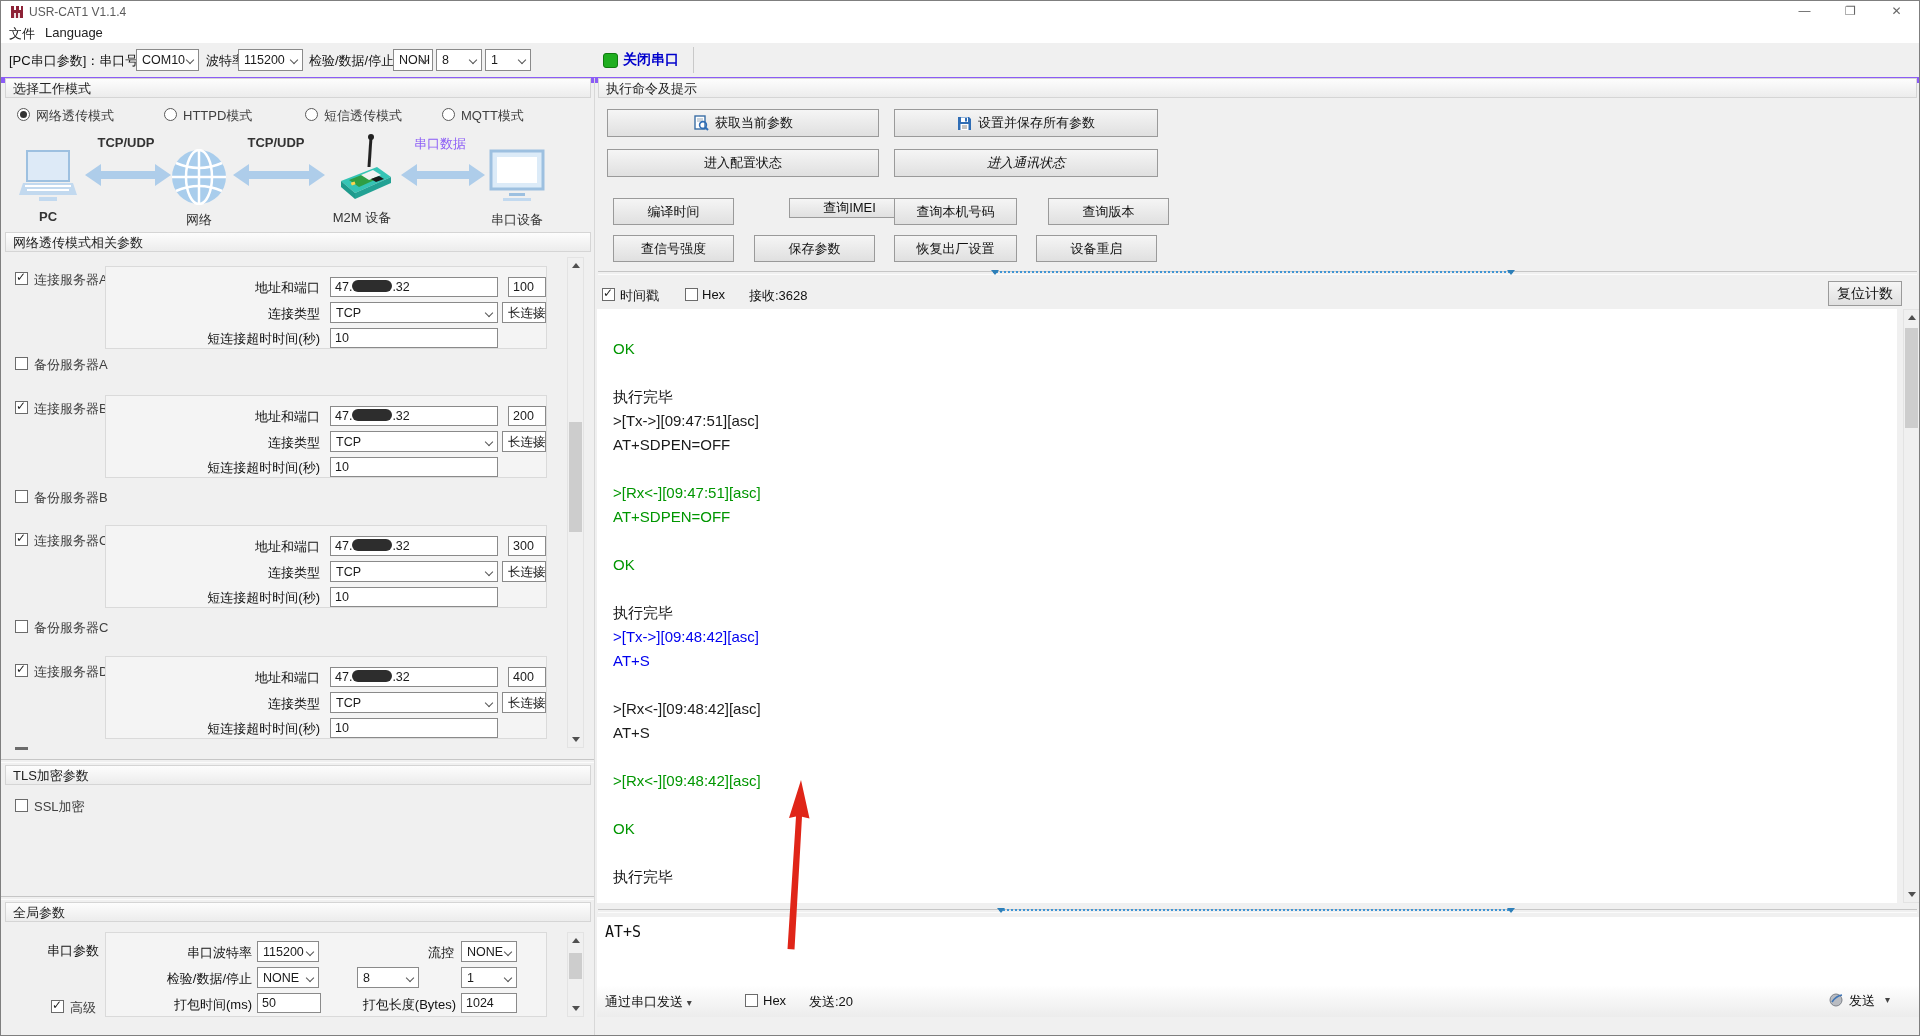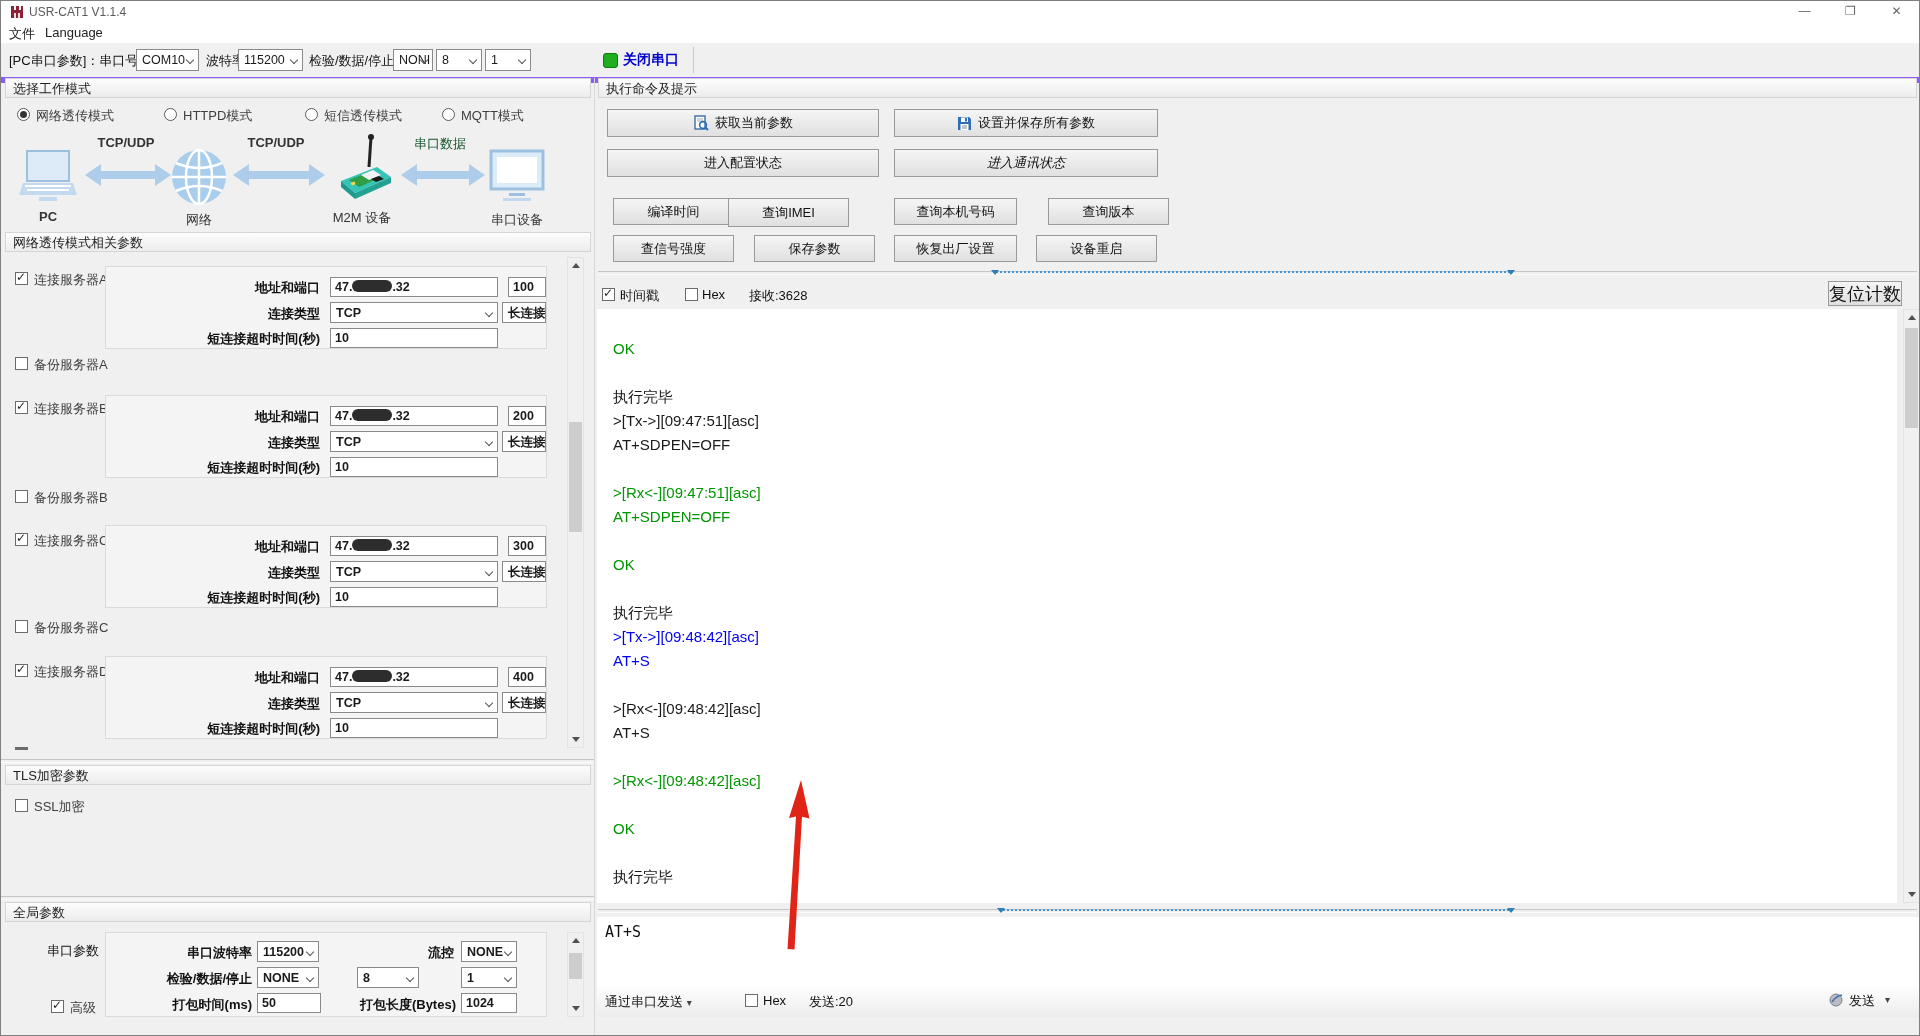--- a/index.html
+++ b/index.html
@@ -24,21 +24,21 @@
        line-height:18px;padding:0 4px;white-space:nowrap;overflow:hidden;}
   .cb{width:13px;height:13px;background:#fff;border:1px solid #6b6b6b;box-sizing:border-box;}
   .cb.on::after{content:"✓";position:absolute;left:0px;top:-3px;font-size:12px;font-weight:bold;color:#222;}
   .cb-lab{font-size:13px;color:#404040;}
   .radio{width:13px;height:13px;border:1px solid #5a5a5a;border-radius:50%;background:#fff;box-sizing:border-box;}
   .radio.on::after{content:"";position:absolute;left:2px;top:2px;width:7px;height:7px;border-radius:50%;background:#333;}
   .bar{background:linear-gradient(180deg,#fdfdfd,#ececec);border:1px solid #d5d5d5;height:20px;
        line-height:19px;font-size:13px;padding-left:7px;box-sizing:border-box;color:#222;}
   .btn{background:linear-gradient(180deg,#f5f5f5,#e0e0e0);border:1px solid #9a9a9a;font-size:13px;
        display:flex;align-items:center;justify-content:center;box-sizing:border-box;color:#111;}
-  .grpbox{background:#f4f4f4;border:1px solid #dadada;box-sizing:border-box;font-weight:bold;}
+  .grpbox{background:#f4f4f4;border:1px solid #dadada;box-sizing:border-box;}
   .flab{font-size:13px;color:#111;text-align:right;}
   .redact{display:inline-block;width:40px;height:12px;background:#2d2d2d;border-radius:6px;vertical-align:-1px;}
   
   .sbv{background:#f0f0f0;border:1px solid #e3e3e3;box-sizing:border-box;}
   .sb-arr{left:1px;width:13px;height:13px;}
   .tri-up{width:0;height:0;border-left:4px solid transparent;border-right:4px solid transparent;border-bottom:5px solid #505050;margin:4px auto;}
   .tri-dn{width:0;height:0;border-left:4px solid transparent;border-right:4px solid transparent;border-top:5px solid #505050;margin:4px auto;}
   .sb-thumb{left:1px;width:13px;background:#cdcdcd;}
   
   .groove{border-top:1px solid #c6c6c6;border-bottom:1px solid #fbfbfb;height:2px;}
@@ -129,21 +129,21 @@
       <line x1="40" y1="4" x2="38" y2="34" stroke="#222" stroke-width="3"></line>
       <circle cx="40" cy="4" r="3" fill="#222"></circle>
       <polygon points="10,48 46,34 60,44 24,60" fill="#35c4b5"></polygon>
       <polygon points="10,48 24,60 24,66 10,54" fill="#1e9a8c"></polygon>
       <polygon points="24,60 60,44 60,50 24,66" fill="#23a294"></polygon>
       <polygon points="18,47 38,39 48,45 28,54" fill="#2f9e44"></polygon>
       <polygon points="30,42 42,37 50,42 38,47" fill="#f2f2f2"></polygon>
       <polygon points="40,46 48,43 53,46 45,49" fill="#1a1a1a"></polygon>
       <rect x="20" y="49" width="4" height="3" fill="#ffd24d" transform="rotate(-20 22 50)"></rect>
     </svg>
-    <div class="abs" style="left:406px;top:8px;width:66px;text-align:center;font-size:13px;color:#14532d;">串口数据</div>
+    <div class="abs" style="left:406px;top:8px;width:66px;text-align:center;font-size:13px;color:#8b5cf6;">串口数据</div>
     <svg class="abs" style="left:400px;top:36px" width="84" height="24" viewBox="0 0 84 24">
       <polygon points="0,12 16,1 16,8 68,8 68,1 84,12 68,23 68,16 16,16 16,23" fill="#aecdea"></polygon>
     </svg>
     <svg class="abs" style="left:488px;top:22px" width="56" height="54" viewBox="0 0 56 54">
       <rect x="2" y="2" width="52" height="38" fill="#dcebf8" stroke="#9dc0e0" stroke-width="3"></rect>
       <rect x="8" y="8" width="40" height="26" fill="#ffffff"></rect>
       <rect x="20" y="44" width="16" height="3" fill="#9dc0e0"></rect>
       <rect x="14" y="49" width="28" height="3" fill="#c2d9ef"></rect>
     </svg>
     <div class="abs" style="left:17px;top:82px;width:60px;text-align:center;font-size:13px;font-weight:bold;color:#333;">PC</div>
@@ -283,21 +283,21 @@
   <div class="abs btn" style="left:606px;top:148px;width:272px;height:28px;">
       <span>进入配置状态</span>
     </div>
   <div class="abs btn" style="left:893px;top:148px;width:264px;height:28px;font-style:italic;">
       <span>进入通讯状态</span>
     </div>
 
   <div class="abs btn" style="left:612px;top:197px;width:121px;height:27px;">
       <span>编译时间</span>
     </div>
-  <div class="abs btn" style="left:727px;top:197px;width:121px;height:29px;">
+  <div class="abs btn" style="left:788px;top:197px;width:121px;height:20px;">
       <span>查询IMEI</span>
     </div>
   <div class="abs btn" style="left:893px;top:197px;width:123px;height:27px;">
       <span>查询本机号码</span>
     </div>
   <div class="abs btn" style="left:1047px;top:197px;width:121px;height:27px;">
       <span>查询版本</span>
     </div>
   <div class="abs btn" style="left:612px;top:234px;width:121px;height:27px;">
       <span>查信号强度</span>
@@ -316,21 +316,21 @@
   <div class="abs split-dots" style="left:992px;top:270px;width:520px;">
     <div class="abs split-tri" style="left:-2px;"></div>
       <div class="abs split-tri" style="right:-2px;"></div>
   </div>
 
   <div class="abs cb on" style="left:601px;top:287px;"></div>
   <div class="abs hdr-txt" style="left:619px;top:286px;">时间戳</div>
   <div class="abs cb" style="left:684px;top:287px;"></div>
   <div class="abs hdr-txt" style="left:701px;top:286px;">Hex</div>
   <div class="abs hdr-txt" style="left:748px;top:286px;">接收:3628</div>
-  <div class="abs btn" style="left:1827px;top:280px;width:74px;height:25px;font-size:18px;">
+  <div class="abs btn" style="left:1827px;top:280px;width:74px;height:25px;font-size:14px;">
       <span>复位计数</span>
     </div>
 
   <div class="abs" id="log-lines" style="left:596px;top:308px;width:1300px;height:594px;background:#ffffff;padding:28px 0 0 16px;box-sizing:border-box;overflow:hidden;">
       <div class="log-line lg">OK</div>
       <div class="log-line lk">&nbsp;</div>
       <div class="log-line lk">执行完毕</div>
       <div class="log-line lk">&gt;[Tx-&gt;][09:47:51][asc]</div>
       <div class="log-line lk">AT+SDPEN=OFF</div>
       <div class="log-line lk">&nbsp;</div>

